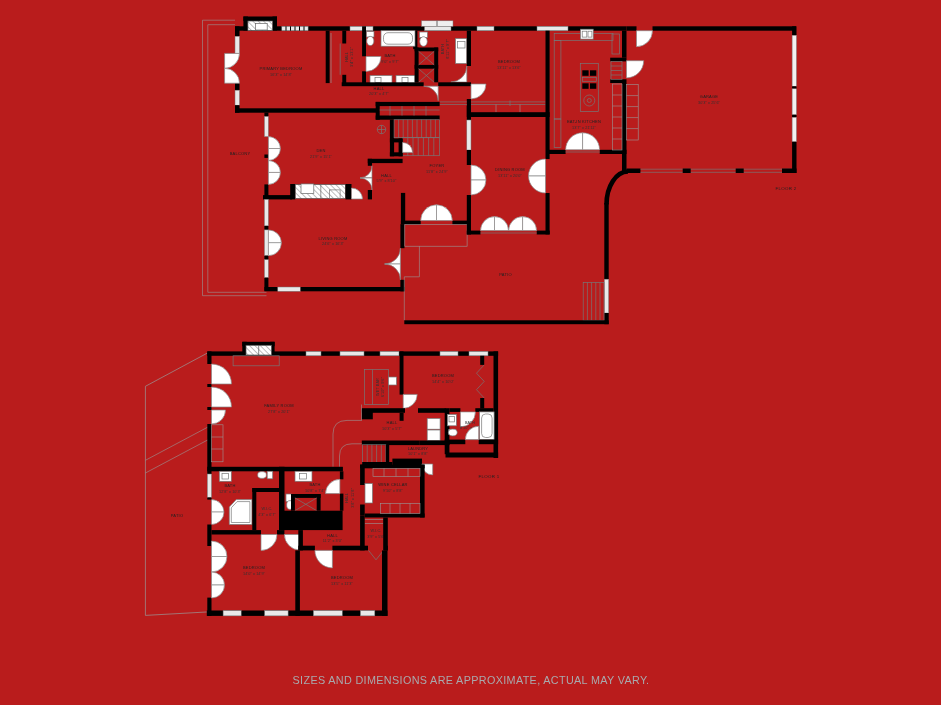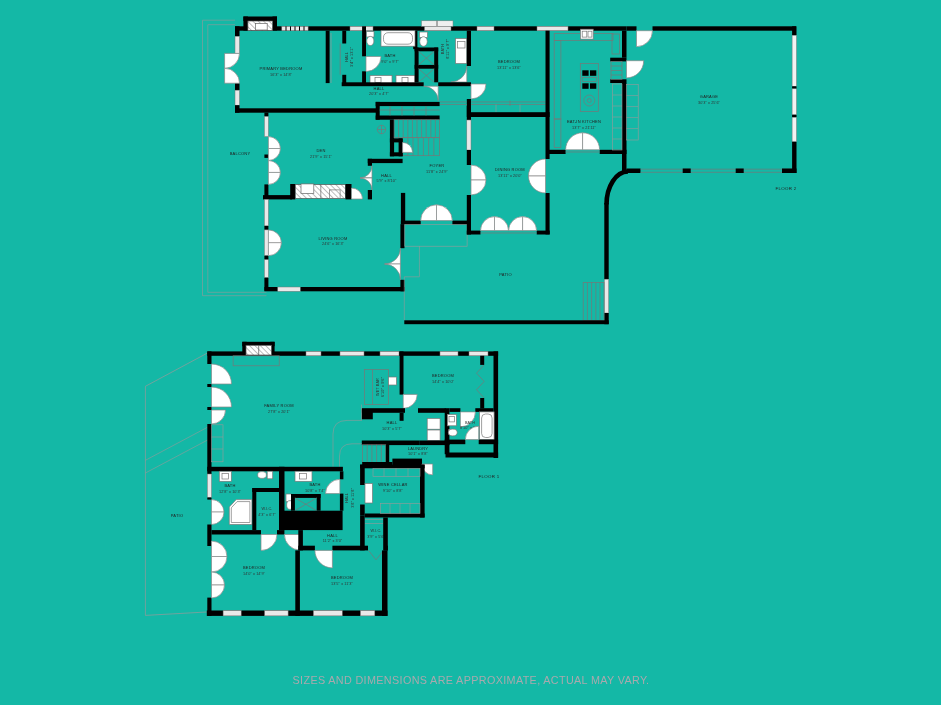--- a/index.html
+++ b/index.html
@@ -1,16 +1,16 @@
 <!DOCTYPE html>
 <html><head>
 <meta charset="utf-8">
 <style>
 html,body{margin:0;padding:0;background:#fff;}
-#page{width:941px;height:705px;position:relative;background:#14b8a6;overflow:hidden;}
+#page{width:941px;height:705px;position:relative;background:#b91c1c;overflow:hidden;}
 svg{position:absolute;top:0;left:0;}
 .w{fill:#000;}
 .win{fill:#e9e9e9;stroke:#777;stroke-width:0.5;}
 .thin{fill:none;stroke:#777;stroke-width:0.7;}
 .thin2{fill:none;stroke:#999;stroke-width:0.6;}
 .fix{fill:#fff;stroke:#777;stroke-width:0.7;}
 .door{fill:#fff;stroke:#888;stroke-width:0.7;}
 .hatch{fill:url(#hp2);stroke:#555;stroke-width:0.7;}
 .r{font:4px "Liberation Sans",sans-serif;fill:#222;text-anchor:middle;letter-spacing:0.2px;}
 .d{font:3.8px "Liberation Sans",sans-serif;fill:#333;text-anchor:middle;letter-spacing:0.1px;}

